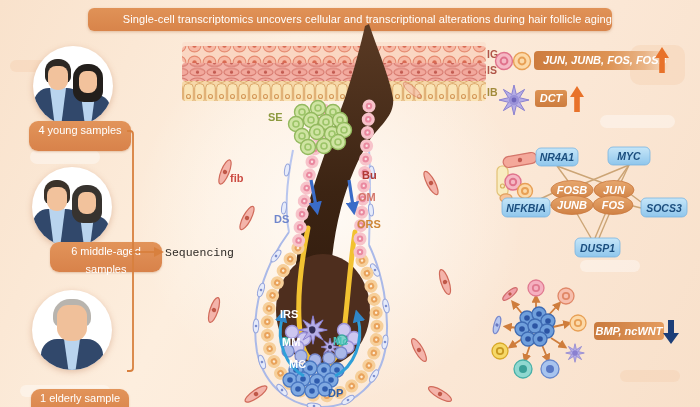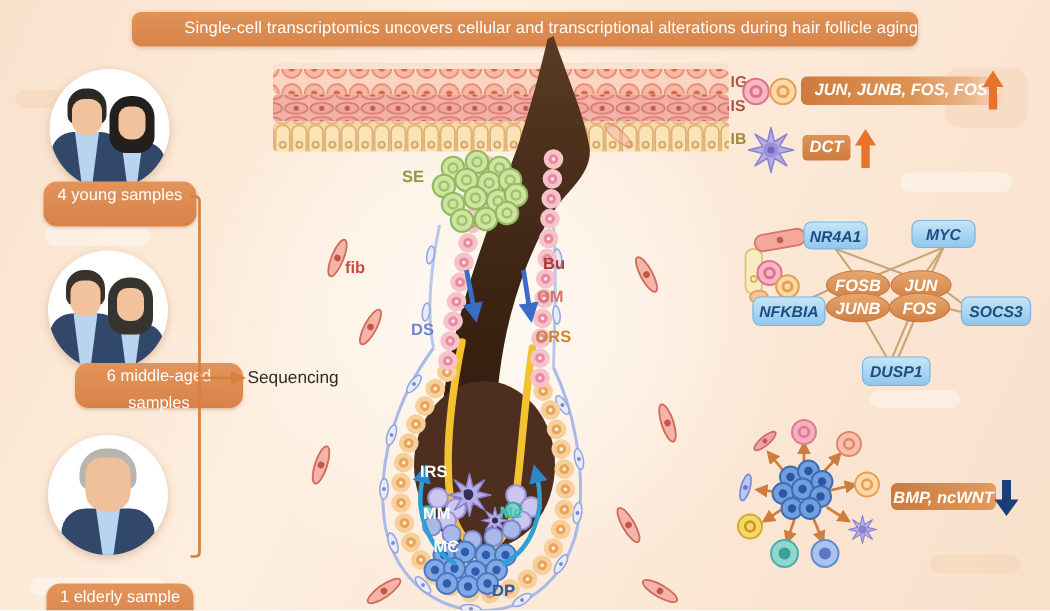--- a/index.html
+++ b/index.html
@@ -29,21 +29,21 @@
   .w-face{left:6px;top:7px;width:18px;height:22px;background:#f2c29c;border-radius:7px 7px 8px 8px;}
   .w-body{left:-7px;top:31px;width:44px;height:32px;background:#31486b;border-radius:13px 13px 0 0;}
   .w-shirt{left:8px;top:31px;width:14px;height:32px;background:#b9d4ee;clip-path:polygon(0 0,100% 0,70% 100%,30% 100%);}
   .e-hair{left:0;top:0;width:38px;height:28px;background:#b8b4ae;border-radius:17px 17px 8px 8px;}
   .e-face{left:4px;top:6px;width:30px;height:36px;background:#f0c09a;border-radius:11px 11px 13px 13px;}
   .e-body{left:-12px;top:40px;width:62px;height:34px;background:#31486b;border-radius:16px 16px 0 0;}
   .e-shirt{left:11px;top:40px;width:16px;height:34px;background:#b9d4ee;clip-path:polygon(0 0,100% 0,70% 100%,30% 100%);}
   .sample-label{position:absolute;height:30px;line-height:18px;text-align:center;
     background:linear-gradient(180deg,#e2945a,#d8824a);border-radius:9px;color:#fff;font-size:11px;
     box-shadow:0 1px 2px rgba(170,100,50,.3);}
-  .seq-text{position:absolute;left:165px;top:246px;font-size:11.5px;color:#2e2a26;}
+  .seq-text{position:absolute;left:165px;top:246px;font-size:11.5px;color:#2e2a26;font-family:Liberation Mono, monospace;}
   .gene-box{position:absolute;height:19px;line-height:19px;color:#fff;font-size:11px;font-style:italic;
     font-weight:bold;padding-left:9px;border-radius:4px;}
   .gene-box.fade{background:linear-gradient(90deg,#cd7c3e 0%,#dd9354 55%,rgba(221,147,84,.55) 82%,rgba(221,147,84,0) 100%);}
   .dct-box{position:absolute;left:535px;top:90px;width:32px;height:17px;line-height:17px;text-align:center;
     background:linear-gradient(180deg,#dd9354,#cd7c3e);border-radius:3px;color:#fff;
     font-size:11px;font-style:italic;font-weight:bold;}
   svg{position:absolute;overflow:visible;}
   text{font-family:"Liberation Sans",sans-serif;}
   .lbl{font-size:11px;font-weight:bold;}
   .lbl-sm{font-size:10.5px;font-weight:bold;}

